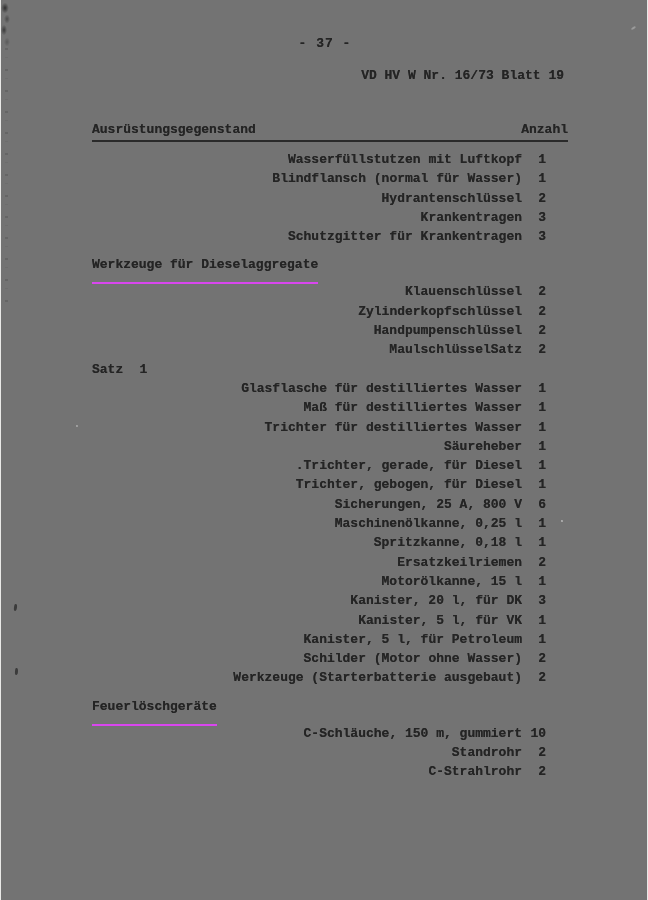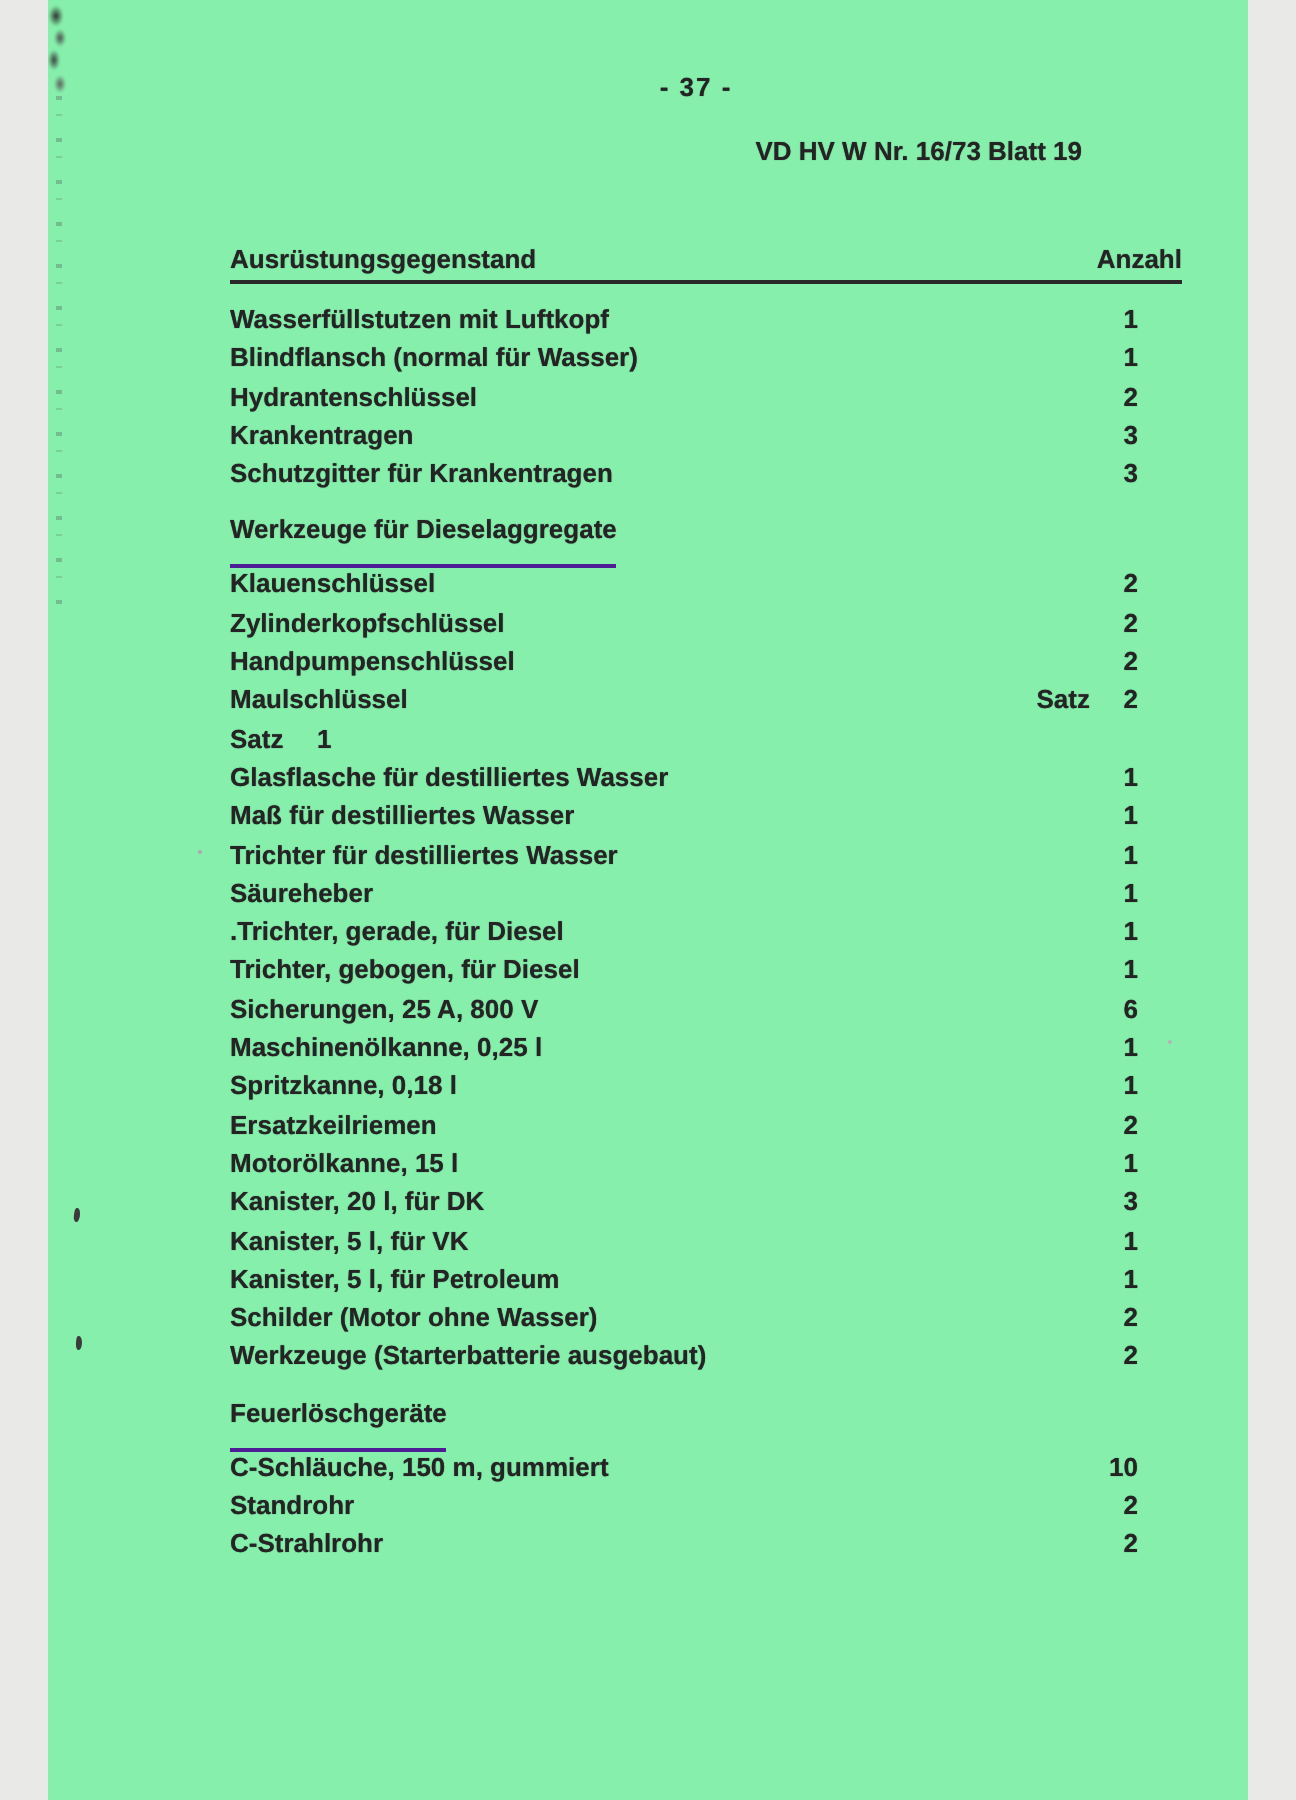--- a/index.html
+++ b/index.html
@@ -1,22 +1,22 @@
 <!DOCTYPE html>
 <html><head>
 <meta charset="utf-8">
 <style>
   html, body { margin: 0; padding: 0; background: #e9e9e7; }
   .page {
     position: relative;
-    width: 600px; height: 900px;
+    width: 646px; height: 900px;
     margin: 0 auto;
-    background: #86efac;
+    background: #737373;
     overflow: hidden;
-    font-family: Liberation Sans, sans-serif;
+    font-family: Liberation Mono, monospace;
     font-weight: bold;
     color: #242424;
     text-shadow: 0 0 0.5px rgba(36,36,36,0.75);
     font-size: 13px;
   }
 
   
   .page-number {
     position: absolute; top: 36px; left: 0; width: 648px;
     text-align: center; letter-spacing: 1px;
@@ -38,29 +38,29 @@
   .table-header {
     display: flex; justify-content: space-between;
     border-bottom: 2.5px solid #2a2a2a;
     padding-bottom: 3px; margin-bottom: 8px;
   }
   .row {
     display: flex; align-items: baseline;
     height: 19.3px; line-height: 19.3px;
     white-space: nowrap;
   }
-  .row .item { flex: 1; overflow: hidden; }
+  .row .item { flex: 1; overflow: hidden; text-align: right; }
   .row .unit { text-align: right; }
   .row .qty  { width: 24px; text-align: right; margin-right: 22px; }
   .section-title {
     margin-top: 11px; margin-bottom: 7px;
     height: 18px; line-height: 16px;
   }
   .section-title span {
-    border-bottom: 2px solid #4c1d95;
+    border-bottom: 2px solid #d946ef;
     padding-bottom: 10px;
   }
 
   
   .artifact { position: absolute; pointer-events: none; }
   .blob-topleft {
     left: 0; top: 2px; width: 11px; height: 46px;
     background:
       radial-gradient(5px 7px at 4px 6px,  #2d2d2d 0%, rgba(45,45,45,0) 75%),
       radial-gradient(4px 6px at 6px 17px, #4a4a4a 0%, rgba(74,74,74,0) 75%),

